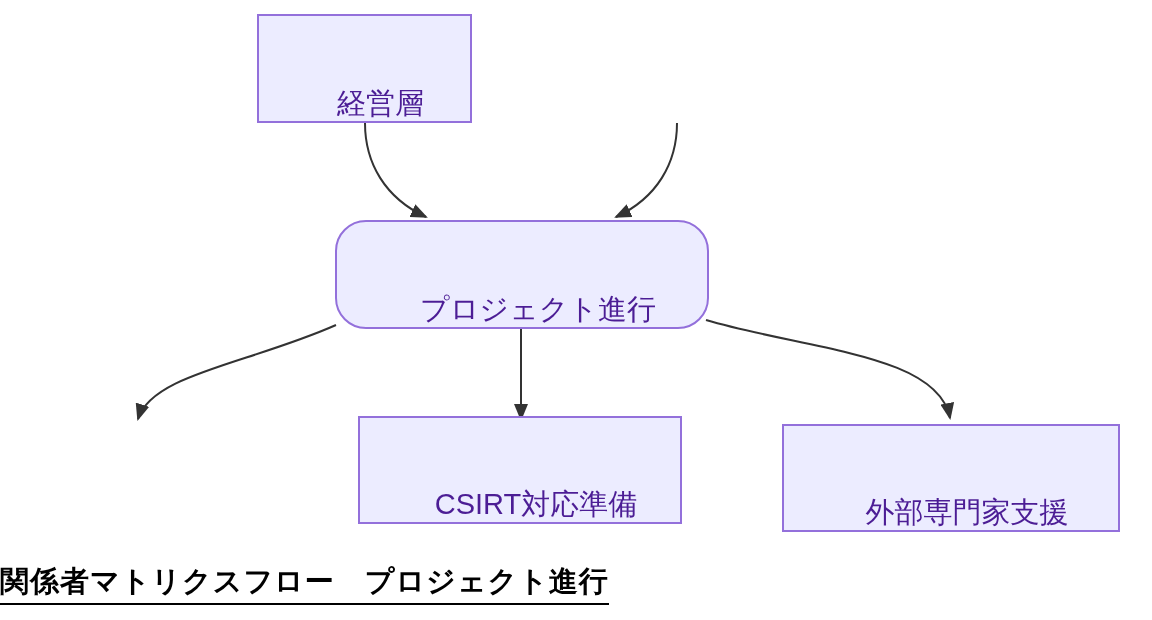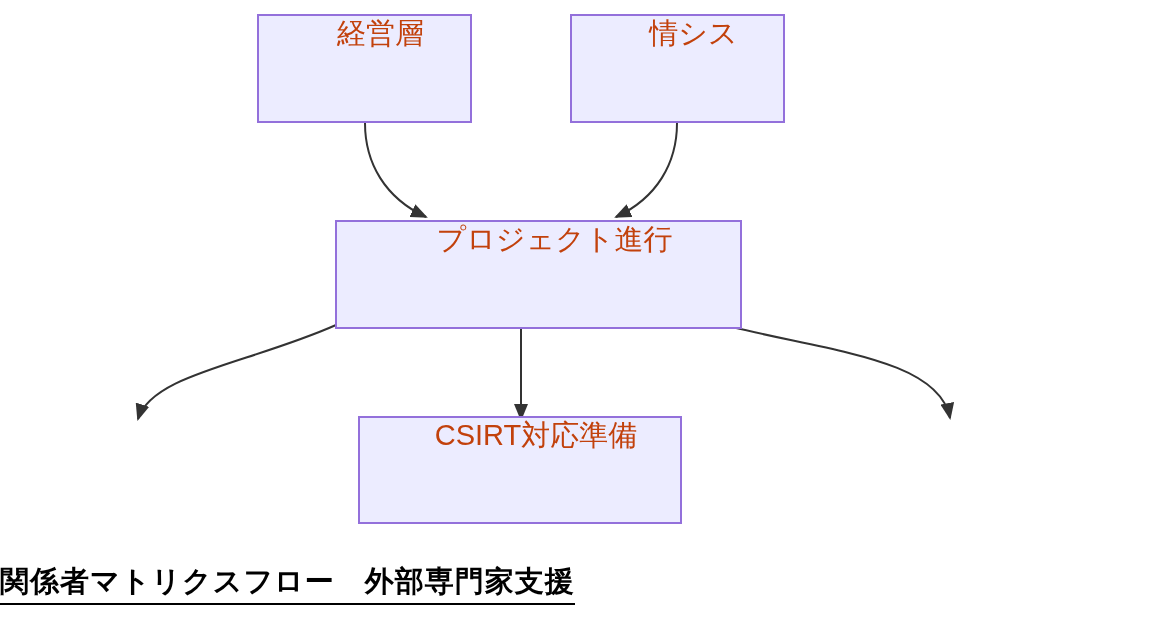--- a/index.html
+++ b/index.html
@@ -27,31 +27,31 @@
     fill: none;
     stroke: #333333;
     stroke-width: 2px;
   }
   .node {
     position: absolute;
     box-sizing: border-box;
     background: #ECECFF;
     border: 2px solid #9370DB;
     display: flex;
-    align-items: flex-start;
+    align-items: flex-end;
     justify-content: center;
-    color: #c2410c;
+    color: #4c1d95;
     font-size: 29px;
     line-height: 1.2;
     white-space: nowrap;
     padding-left: 32px;
   }
   #node-management        { left: 257px; top: 14px;  width: 215px; height: 109px; }
   #node-it-systems        { left: 570px; top: 14px;  width: 215px; height: 109px; }
-  #node-project-progress  { left: 335px; top: 220px; width: 407px; height: 109px; }
+  #node-project-progress  { left: 335px; top: 220px; width: 374px; height: 109px; border-radius: 31px; }
   #node-legal-check       { left: 16px;  top: 424px; width: 244px; height: 108px; }
   #node-csirt-preparation { left: 358px; top: 416px; width: 324px; height: 108px; }
   #node-expert-support    { left: 782px; top: 424px; width: 338px; height: 108px; }
   .caption {
     position: absolute;
     left: 0;
     top: 564px;
     color: #000000;
     font-size: 29px;
     font-weight: 700;
@@ -80,31 +80,31 @@
     <path class="edge" d="M 677 123 C 677 163, 657 198, 616 217" marker-end="url(#arrowhead)"></path>
     <path class="edge" d="M 336 325 C 248 364, 152 374, 138 419" marker-end="url(#arrowhead)"></path>
     <path class="edge" d="M 521 329 L 521 419" marker-end="url(#arrowhead)"></path>
     <path class="edge" d="M 706 320 C 808 350, 938 354, 950 418" marker-end="url(#arrowhead)"></path>
   </svg>
 
   <div class="node" id="node-management">
     <span>経営層</span>
   </div>
 
-  <div class="node" id="node-it-systems">
-    <span>情シス</span>
-  </div>
 
   <div class="node" id="node-project-progress">
     <span>プロジェクト進行</span>
   </div>
 
 
   <div class="node" id="node-csirt-preparation">
     <span>CSIRT対応準備</span>
   </div>
 
+  <div class="node" id="node-expert-support">
+    <span>外部専門家支援</span>
+  </div>
 
   <div class="caption">
-    <span>関係者マトリクスフロー　外部専門家支援</span>
+    <span>関係者マトリクスフロー　プロジェクト進行</span>
   </div>
 
 </div>
 
 </body></html>

